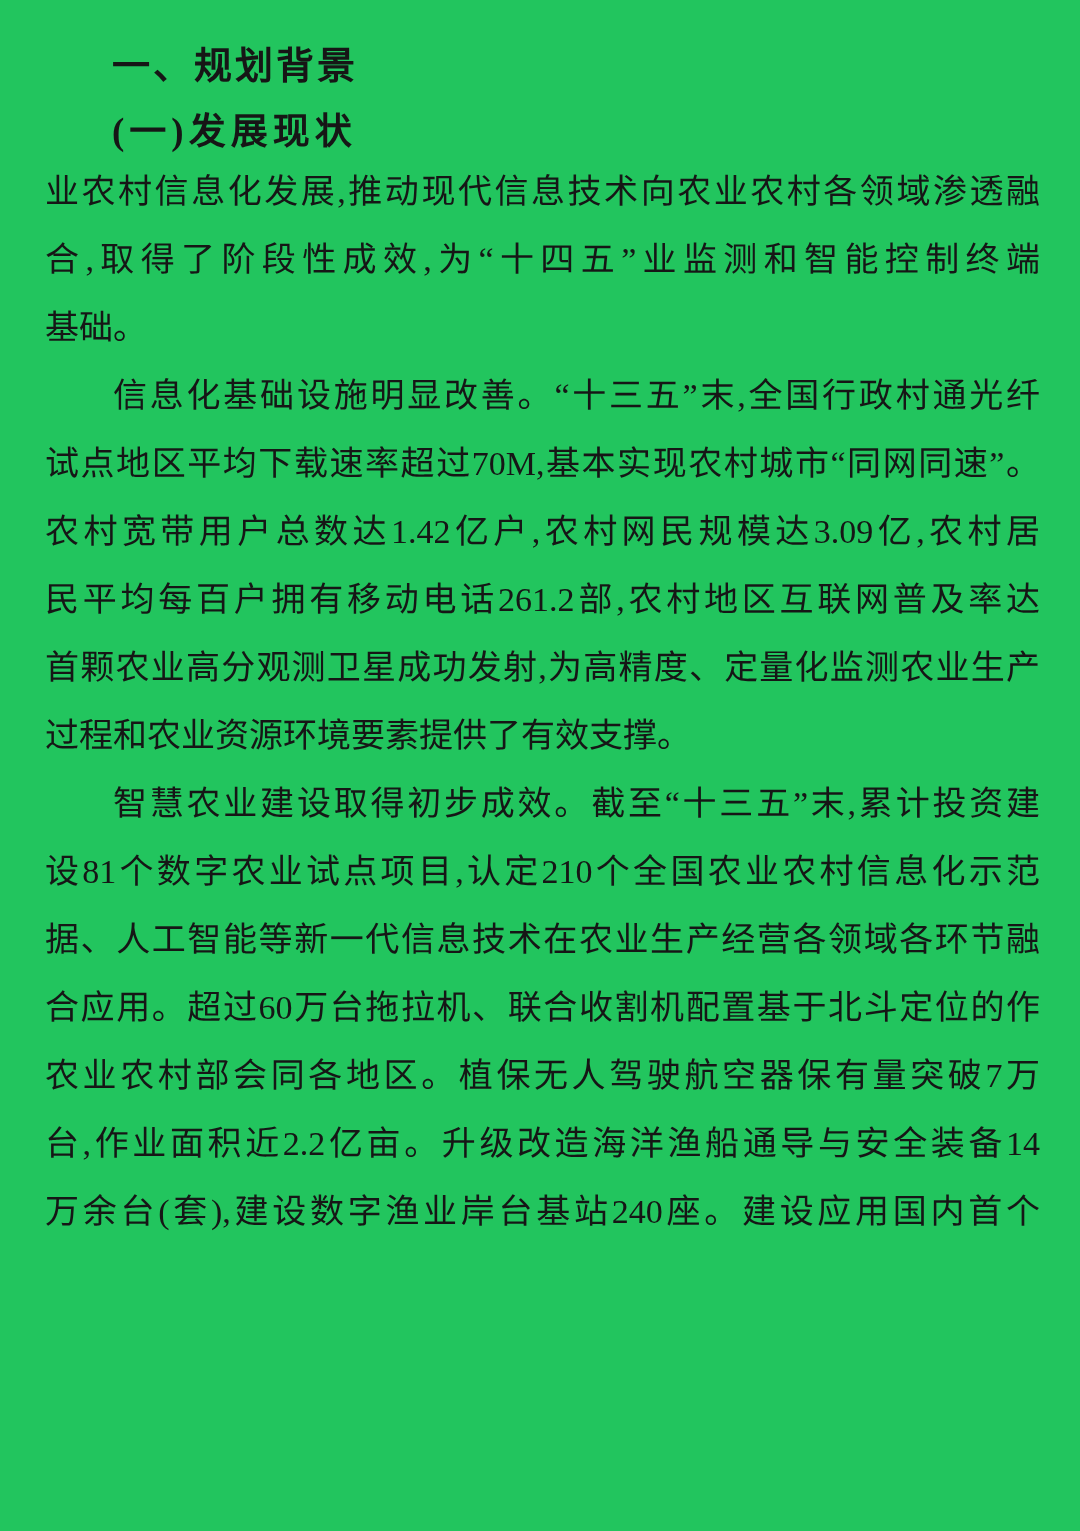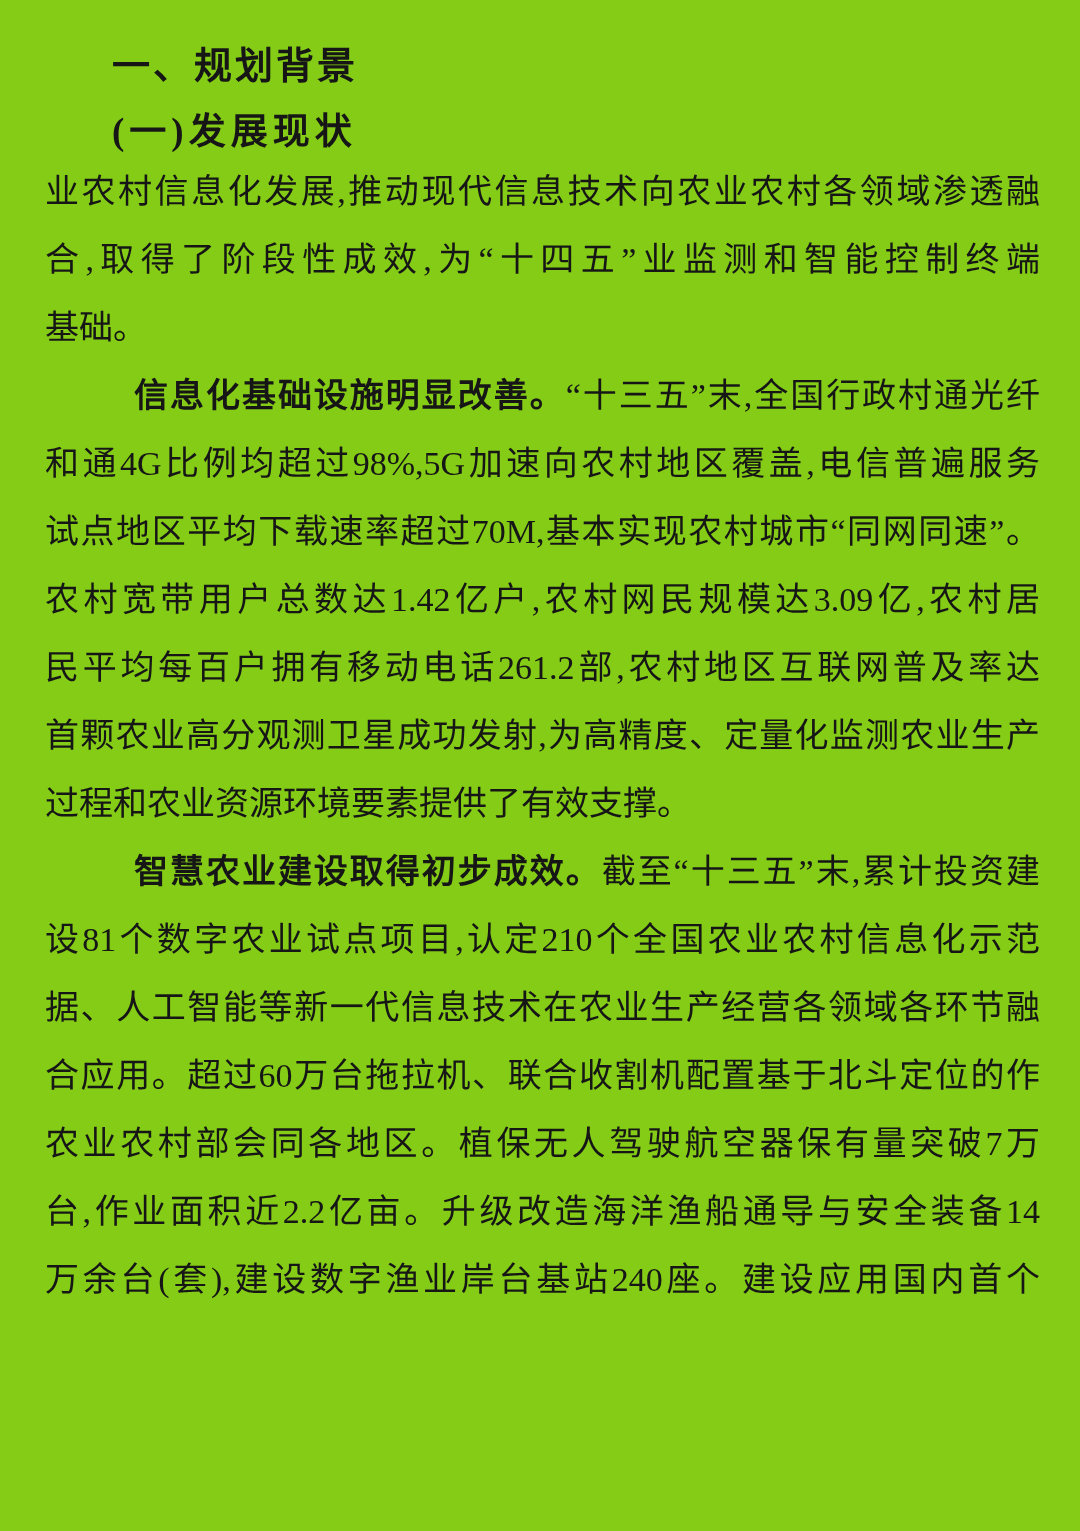--- a/index.html
+++ b/index.html
@@ -5,21 +5,21 @@
   html, body {
     margin: 0;
     padding: 0;
     background: #ffffff;
   }
   .page {
     position: relative;
     width: 1080px;
     height: 1531px;
     box-sizing: border-box;
-    background: #84cc16;
+    background: #22c55e;
     color: #161616;
     padding: 46px 40px 0 45px;
     overflow: hidden;
     font-family: "Liberation Serif", "DejaVu Serif", serif;
   }
   .h1 {
     font-family: "DejaVu Sans", "Liberation Sans", sans-serif;
     font-weight: 700;
     font-size: 38px;
     line-height: 40px;
@@ -44,43 +44,41 @@
     text-align-last: justify;
     overflow: hidden;
   }
   .line.indent {
     text-indent: 68px;
   }
   .line.end {
     text-align-last: left;
   }
   .lead {
-    font-weight: 700;
-    margin-left: 21px;
+    font-weight: 400;
   }
 </style>
 </head>
 <body>
 
 <div class="page">
 
   <div class="h1">一、规划背景</div>
 
   <div class="h2">(一)发展现状</div>
 
   <div class="body-lines">
 
     <div class="line">业农村信息化发展,推动现代信息技术向农业农村各领域渗透融</div>
     <div class="line">合,取得了阶段性成效,为“十四五”业监测和智能控制终端</div>
     <div class="line end">基础。</div>
 
     <div class="line indent">
       <span class="lead">信息化基础设施明显改善。</span><span>“十三五”末,全国行政村通光纤</span>
     </div>
-    <div class="line">和通4G比例均超过98%,5G加速向农村地区覆盖,电信普遍服务</div>
     <div class="line">试点地区平均下载速率超过70M,基本实现农村城市“同网同速”。</div>
     <div class="line">农村宽带用户总数达1.42亿户,农村网民规模达3.09亿,农村居</div>
     <div class="line">民平均每百户拥有移动电话261.2部,农村地区互联网普及率达</div>
     <div class="line">首颗农业高分观测卫星成功发射,为高精度、定量化监测农业生产</div>
     <div class="line end">过程和农业资源环境要素提供了有效支撑。</div>
 
     <div class="line indent">
       <span class="lead">智慧农业建设取得初步成效。</span><span>截至“十三五”末,累计投资建</span>
     </div>
     <div class="line">设81个数字农业试点项目,认定210个全国农业农村信息化示范</div>

